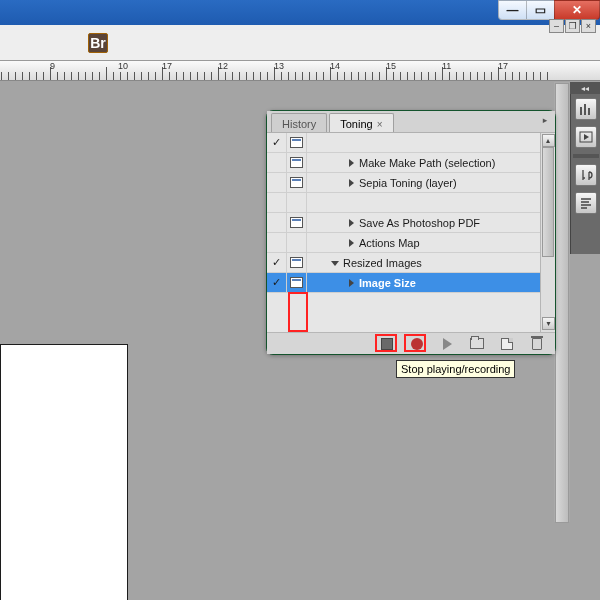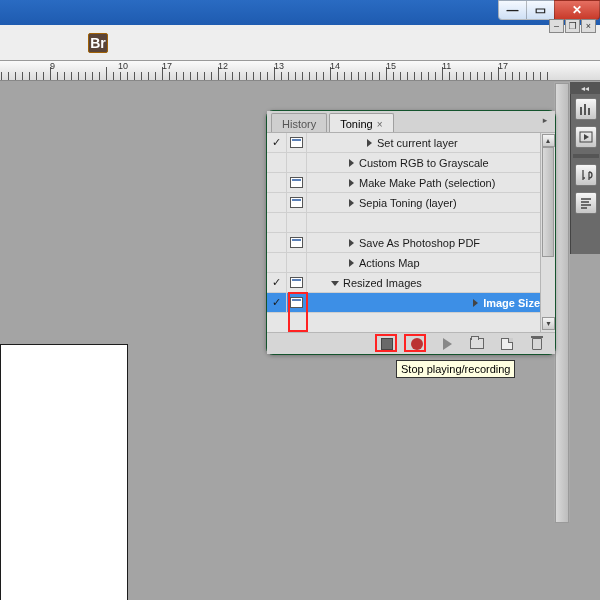--- a/index.html
+++ b/index.html
@@ -254,34 +254,20 @@
   </div>
 
   <div class="panel-body" id="panel-body">
       <div class="action-row">
         <div class="col-check">
           <span class="check">✓</span>
         </div>
         <div class="col-dialog">
           <div class="dlg-ico"></div>
         </div>
-        <div style="display: flex; align-items: center; flex: 1 1 0%; padding-left: 4px;">
-          <span class="indent" style="width: 54px;"></span>
-          <span class="disclosure"></span>
-          <span>Set current layer</span>
-        </div>
-      </div>
-      <div class="action-row">
-        <div class="col-check"></div>
-        <div class="col-dialog"></div>
-        <div style="display: flex; align-items: center; flex: 1 1 0%; padding-left: 4px;">
-          <span class="indent" style="width: 36px;"></span>
-          <span class="disclosure"></span>
-          <span>Custom RGB to Grayscale</span>
-        </div>
       </div>
       <div class="action-row">
         <div class="col-check"></div>
         <div class="col-dialog">
           <div class="dlg-ico"></div>
         </div>
         <div style="display: flex; align-items: center; flex: 1 1 0%; padding-left: 4px;">
           <span class="indent" style="width: 36px;"></span>
           <span class="disclosure"></span>
           <span>Make Make Path (selection)</span>
@@ -335,21 +321,21 @@
           <span>Resized Images</span>
         </div>
       </div>
       <div class="action-row sel">
         <div class="col-check">
           <span class="check">✓</span>
         </div>
         <div class="col-dialog">
           <div class="dlg-ico"></div>
         </div>
-        <div style="display: flex; align-items: center; flex: 1 1 0%; padding-left: 4px; justify-content: flex-end;">
+        <div style="display: flex; align-items: center; flex: 1 1 0%; padding-left: 4px;">
           <span class="indent" style="width: 36px;"></span>
           <span class="disclosure"></span>
           <span style="font-weight: bold;">Image Size</span>
         </div>
       </div>
     </div>
 
   <div class="panel-scroll">
     <div class="btn">▴</div>
     <div class="thumb"></div>

